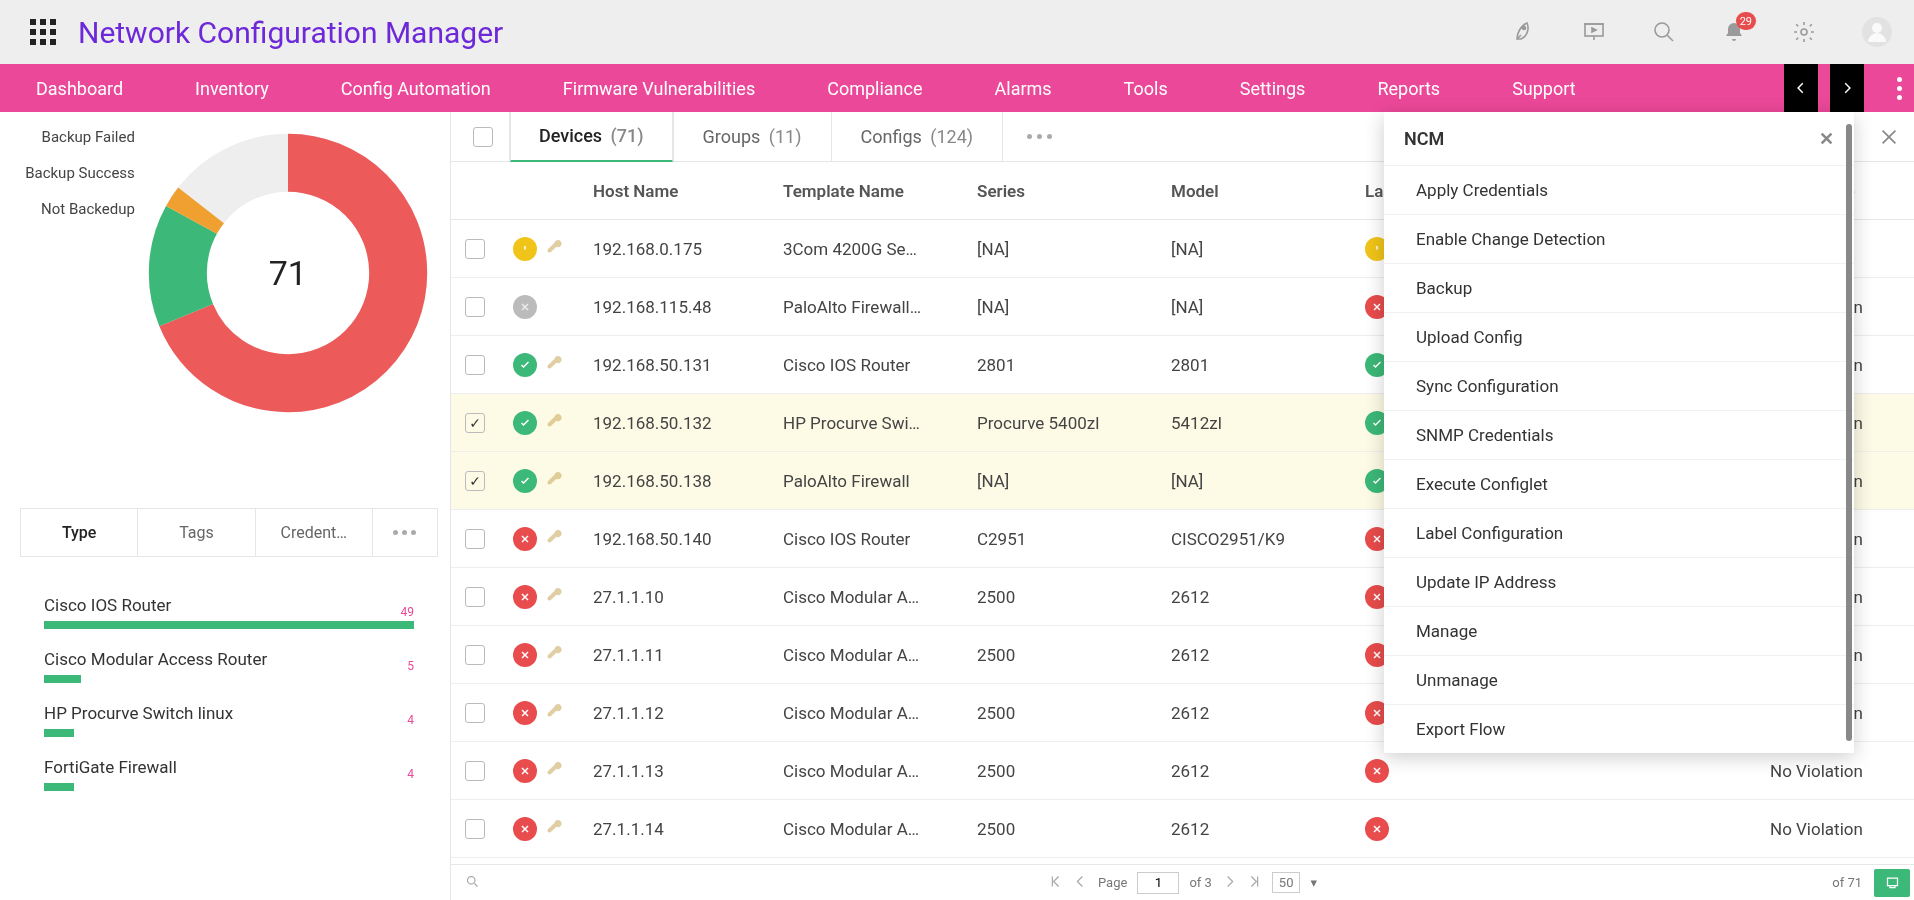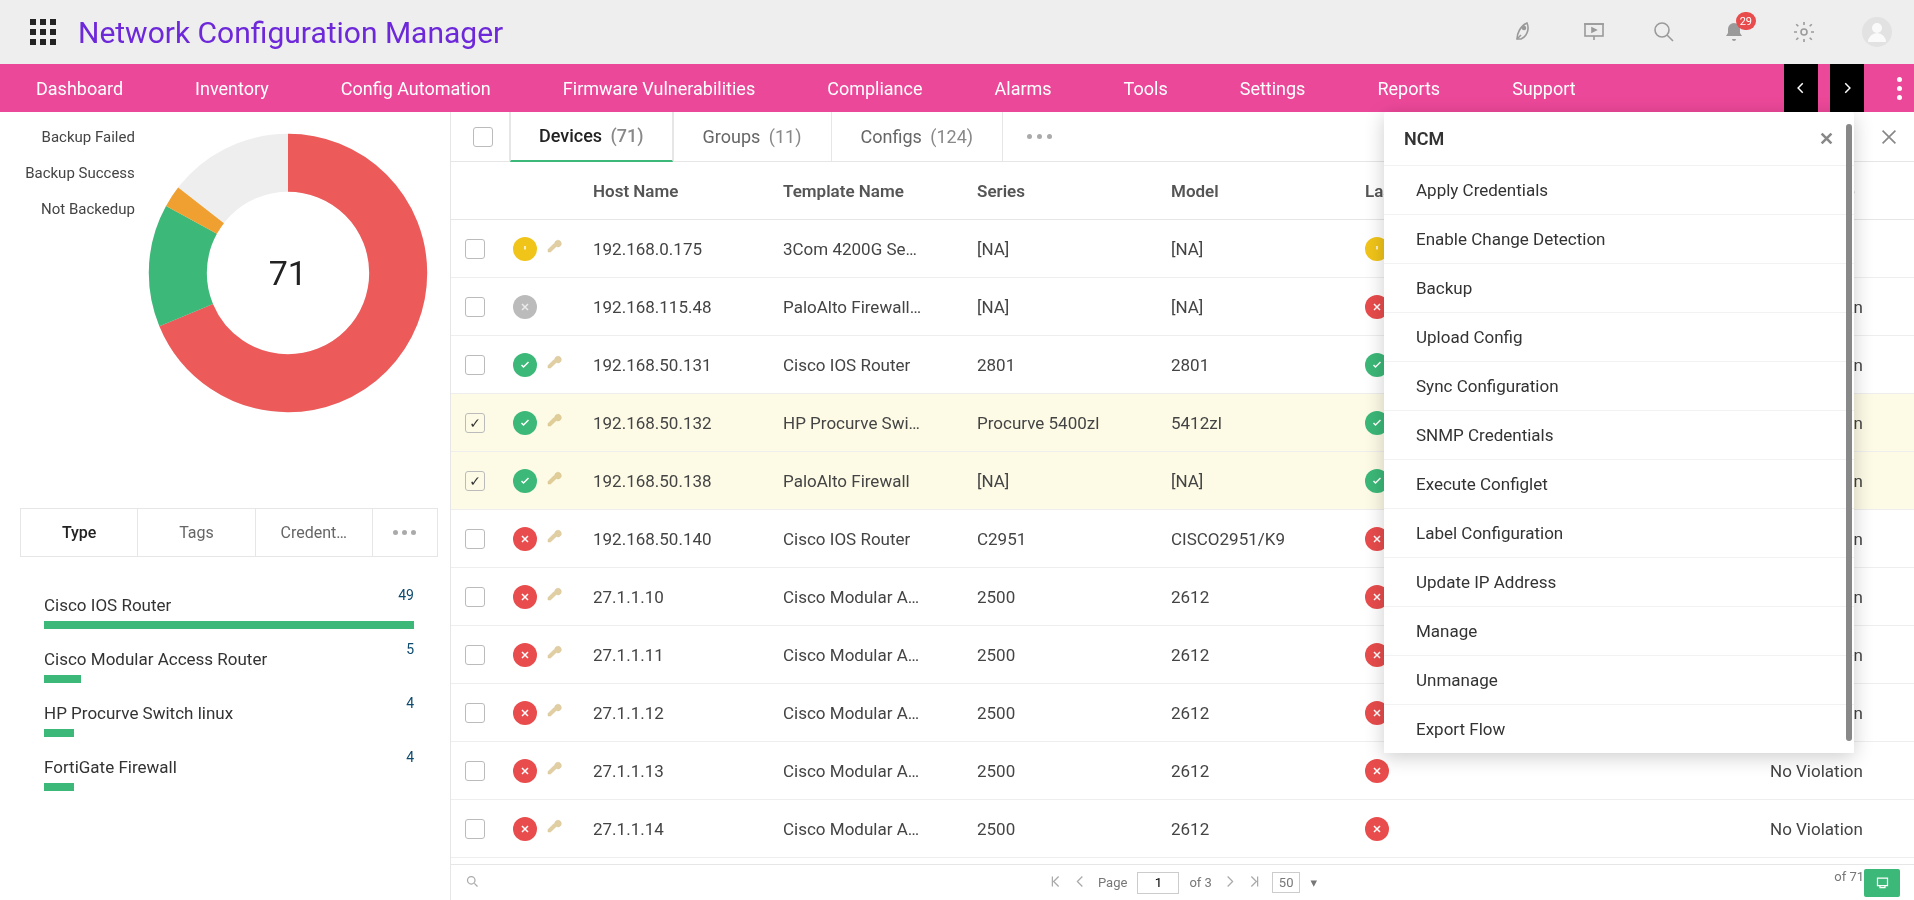--- a/index.html
+++ b/index.html
@@ -35,21 +35,21 @@
   .donut-center{position:absolute;top:0;left:0;width:290px;height:290px;display:flex;align-items:center;justify-content:center;font-size:34px;color:#222}
   .side-tabs{display:flex;border:1px solid #e6e6e6;margin:0 4px}
   .side-tabs .t{flex:1;text-align:center;padding:14px 0;font-size:16px;color:#666;border-right:1px solid #e6e6e6;cursor:pointer}
   .side-tabs .t.active{color:#222;font-weight:500}
   .side-tabs .t:last-child{border-right:none}
   .side-kebab{width:64px;display:flex;align-items:center;justify-content:center;gap:4px;flex-shrink:0}
   .side-kebab span{width:5px;height:5px;background:#aaa;border-radius:50%}
   .type-list{margin-top:28px;padding:0 28px}
   .type-row{padding:10px 0;position:relative}
   .type-row .lbl{font-size:17px;color:#333}
-  .type-row .cnt{position:absolute;right:0;top:2px;font-size:14px;color:#0c4a6e}
+  .type-row .cnt{position:absolute;right:0;top:20px;font-size:12px;color:#ec4899}
   .type-row .bar{height:8px;background:#3cb878;margin-top:6px}
   
   .main{flex:1;border-left:1px solid #e6e6e6;display:flex;flex-direction:column;position:relative}
   .tabbar{display:flex;align-items:center;height:50px;border-bottom:1px solid #e6e6e6;padding-left:12px;position:relative}
   .tabbar .sel-all{width:20px;height:20px;border:1.5px solid #bbb;border-radius:3px;margin:0 16px 0 10px;cursor:pointer}
   .maintab{padding:0 28px;height:50px;display:flex;align-items:center;border:1px solid transparent;font-size:18px;color:#666;cursor:pointer}
   .maintab.active{border:1px solid #e6e6e6;border-top:none;border-bottom:2px solid #3cb878;color:#222;font-weight:500}
   .maintab span.count{color:#888;margin-left:4px}
   .vline{width:1px;height:50px;background:#e6e6e6}
   .tab-more{padding:0 24px;display:flex;gap:5px;cursor:pointer}
@@ -90,21 +90,21 @@
   .popup{position:absolute;top:0;right:60px;width:470px;background:#fff;box-shadow:0 4px 20px rgba(0,0,0,.2);border-radius:2px 2px 0 0}
   .popup-scroll{position:absolute;right:2px;top:12px;bottom:12px;width:6px;background:#888;border-radius:3px}
   .popup .hdr{display:flex;align-items:center;justify-content:space-between;padding:16px 20px;font-size:18px;font-weight:600;color:#333}
   .popup .itm{padding:14px 32px;font-size:17px;color:#333;cursor:pointer;border-top:1px solid #f2f2f2}
   .popup .close{cursor:pointer;color:#888;font-size:18px}
   
   .pager{height:36px;border-top:1px solid #e6e6e6;display:flex;align-items:center;justify-content:center;font-size:13px;color:#777;gap:10px;position:relative}
   .pager .srch{position:absolute;left:14px}
   .pager svg{width:15px;height:15px;stroke:#aaa;fill:none;stroke-width:2}
   .pager input{width:42px;height:22px;text-align:center;border:1px solid #ccc}
-  .pager .right{position:absolute;right:14px;display:flex;align-items:flex-start;gap:0}
+  .pager .right{position:absolute;right:4px;display:flex;align-items:center;gap:12px}
   .pager .btn{background:#3cb878;width:36px;height:28px;border-radius:2px;display:flex;align-items:center;justify-content:center}
 </style>
 </head>
 <body>
 
 <div class="topbar">
   <div class="apps-icon">
     <span></span>
       <span></span>
       <span></span>

